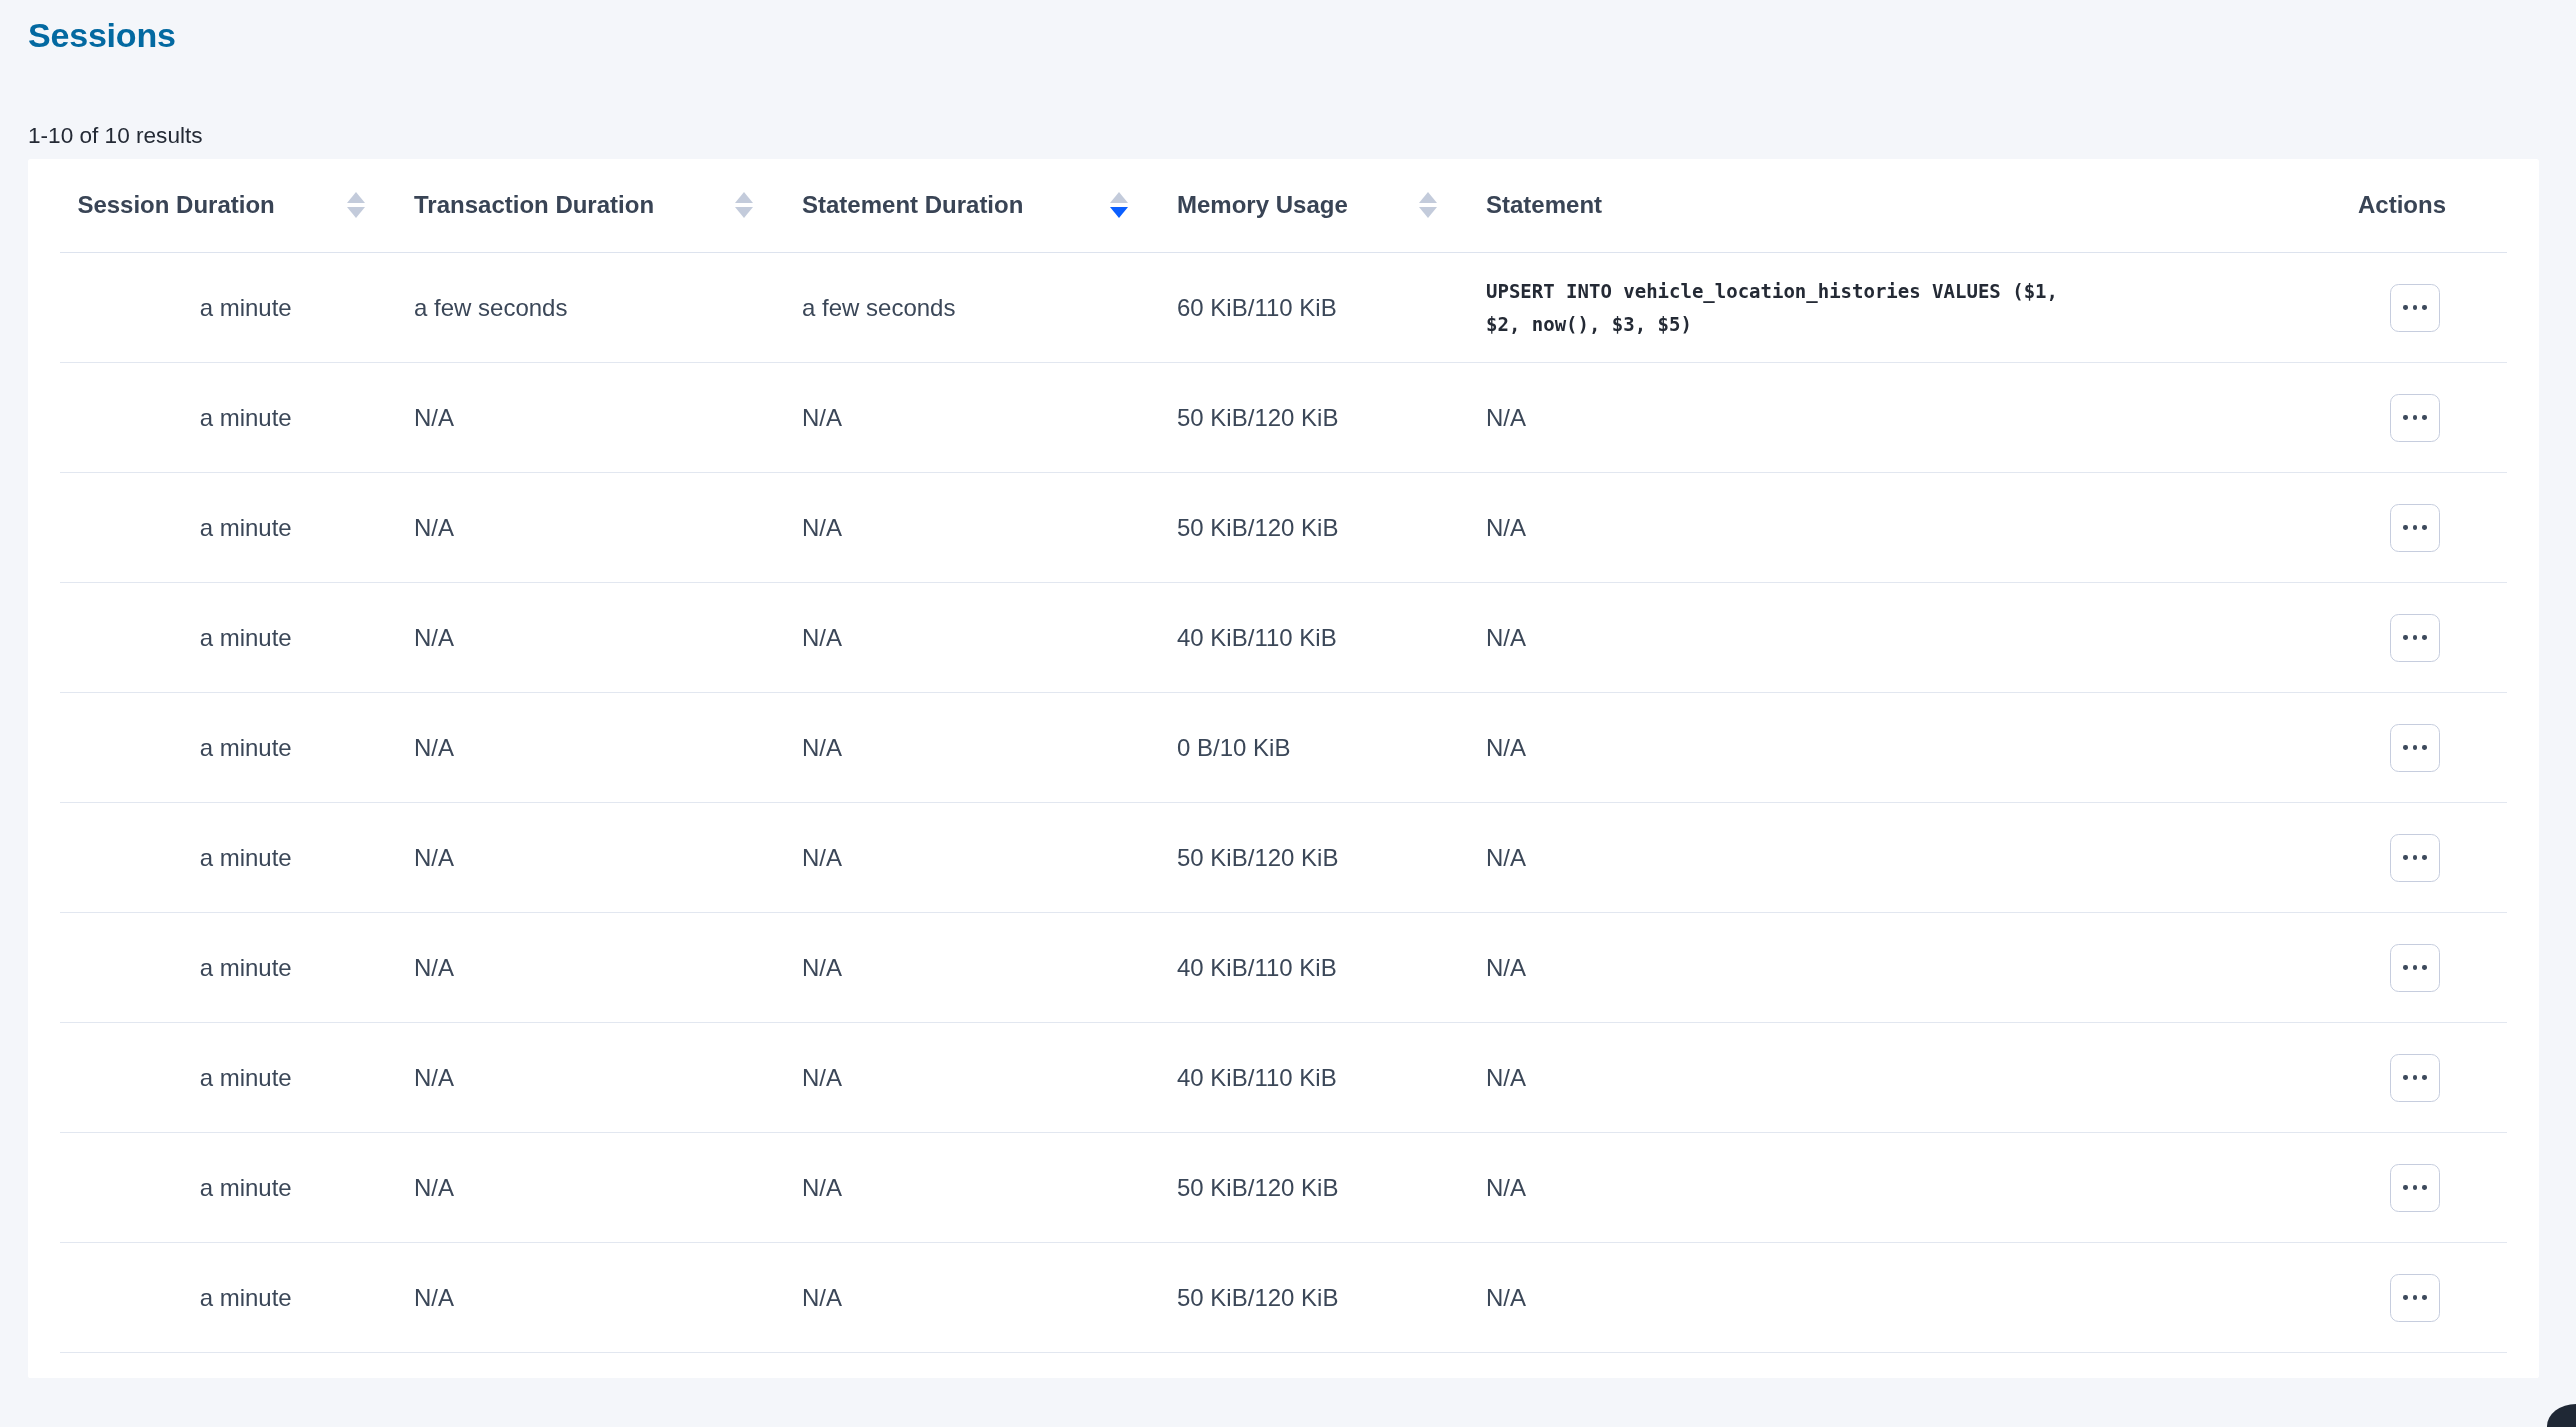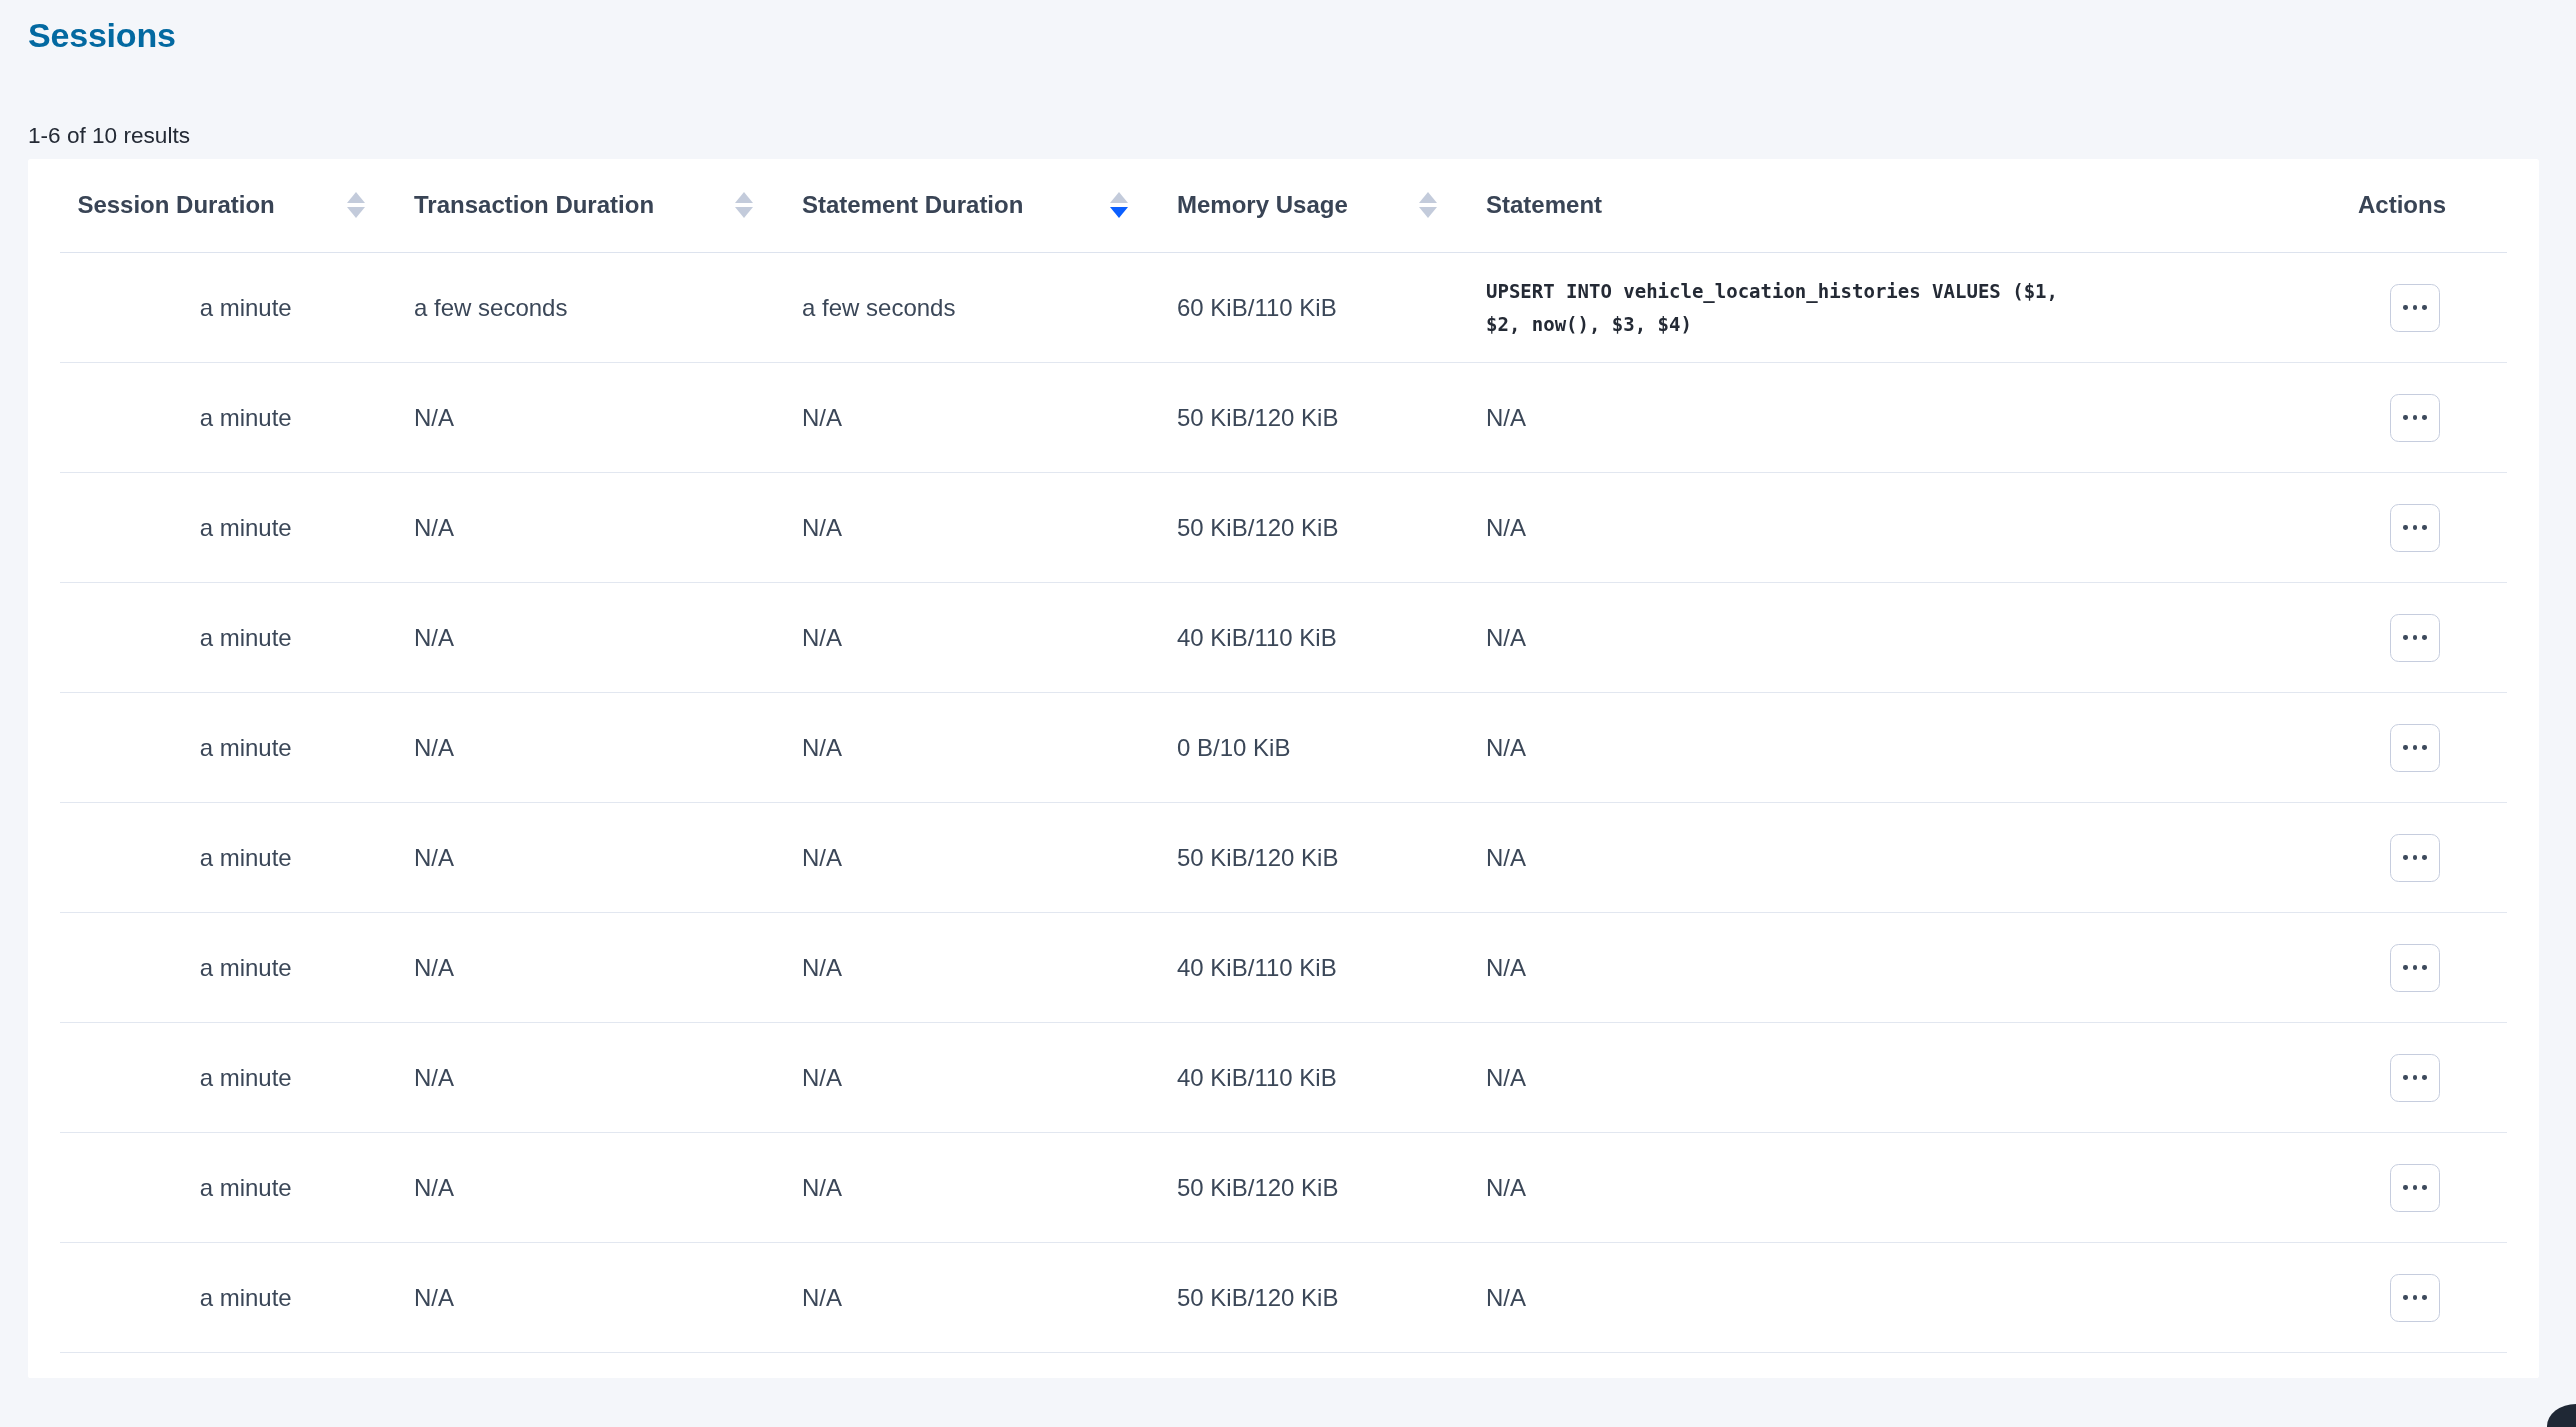--- a/index.html
+++ b/index.html
@@ -112,21 +112,21 @@
     border-top-left-radius: 100% 100%;
   }
 </style>
 </head>
 <body>
 
 <div class="page">
 
   <h1 class="page-title">Sessions</h1>
 
-  <div class="results-count">1-6 of 10 results</div>
+  <div class="results-count">1-10 of 10 results</div>
 
   <div class="card">
     <table class="sessions">
       <colgroup>
         <col class="c1">
           <col class="c2">
           <col class="c3">
           <col class="c4">
           <col class="c5">
           <col class="c6">
@@ -189,21 +189,21 @@
             <td>
               <div>a few seconds</div>
             </td>
             <td>
               <div>a few seconds</div>
             </td>
             <td>
               <div>60 KiB/110 KiB</div>
             </td>
             <td>
-              <div class="stmt">UPSERT INTO vehicle_location_histories VALUES ($1, $2, now(), $3, $4)</div>
+              <div class="stmt">UPSERT INTO vehicle_location_histories VALUES ($1, $2, now(), $3, $5)</div>
             </td>
             <td class="actions-cell"><button class="dots-btn">
                 <span class="dots">
                   <i></i>
                   <i></i>
                   <i></i>
                 </span>
               </button></td>
           </tr>
           <tr>

